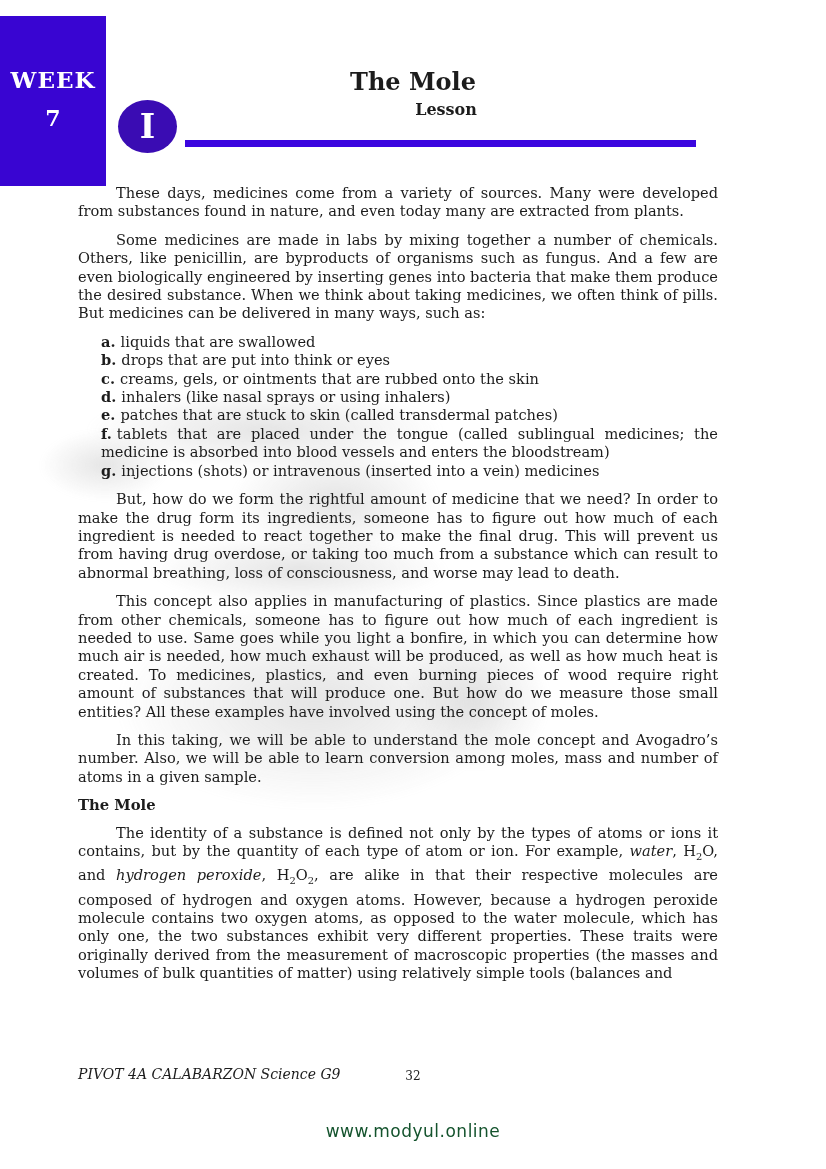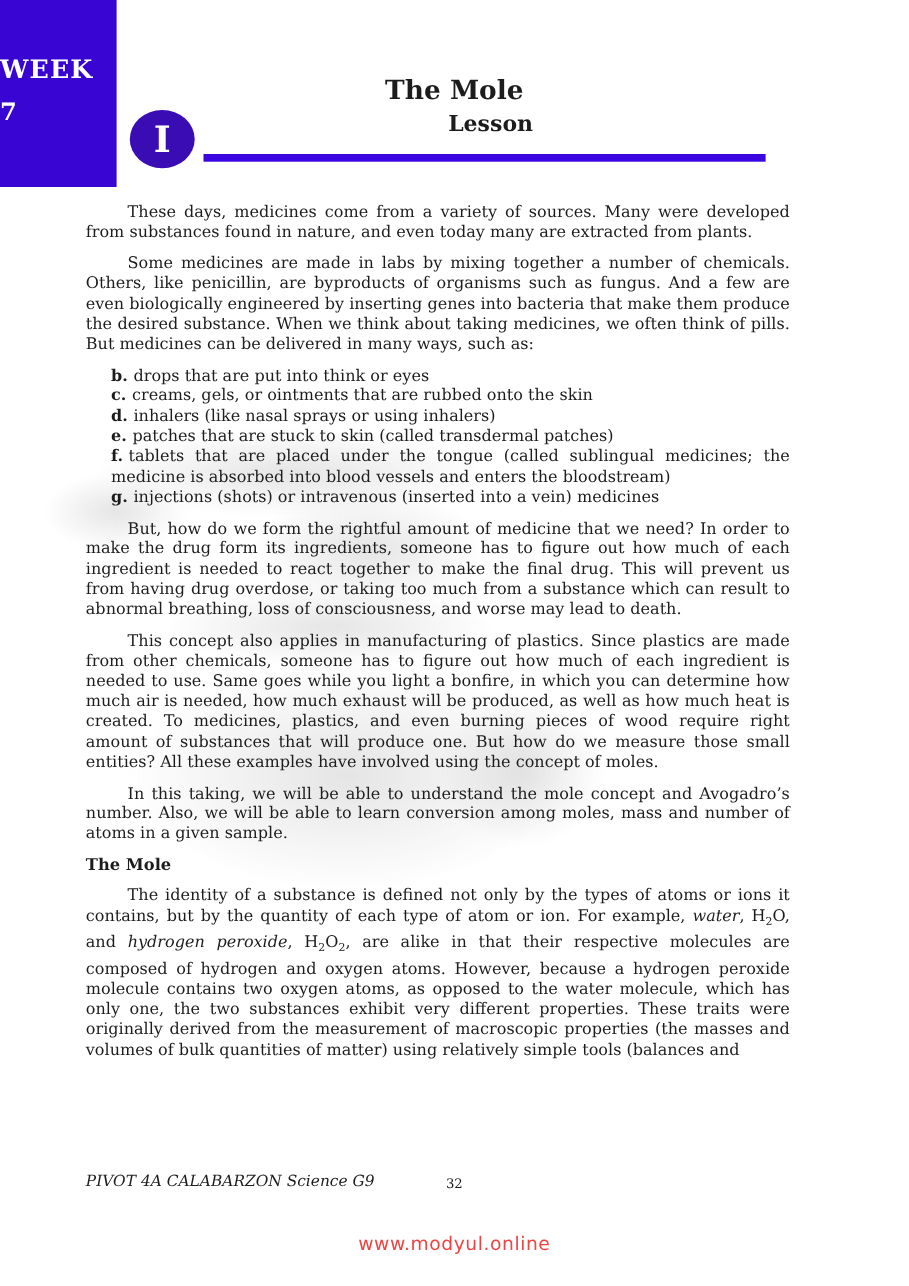--- a/index.html
+++ b/index.html
@@ -5,40 +5,40 @@
   html, body { margin:0; padding:0; }
   body {
     width:826px; height:1169px; background:#ffffff; position:relative;
     font-family:"DejaVu Serif", serif; color:#1c1c1c;
     -webkit-font-smoothing:antialiased;
   }
   .page { position:absolute; inset:0; overflow:hidden; }
 
   
   .week-box {
-    position:absolute; left:0; top:0; width:106px; height:170px;
-    background:var(--week-box,#3905D2); color:#fff; text-align:left;
+    position:absolute; left:0; top:16px; width:106px; height:170px;
+    background:var(--week-box,#3905D2); color:#fff; text-align:center;
     font-weight:bold; z-index:2;
   }
   .week-label { margin-top:50px; font-size:23px; letter-spacing:1px; }
   .week-number { margin-top:12px; font-size:22px; }
 
   .intro-circle {
     position:absolute; left:118px; top:100px; width:59px; height:53px;
     background:var(--icon-circle,#3A0CB3); border-radius:50%;
     color:#fff; font-size:33px; font-weight:bold;
     display:flex; align-items:center; justify-content:center; z-index:2;
   }
   .page-title {
     position:absolute; top:67px; left:0; width:826px; text-align:center;
     font-size:24px; font-weight:bold; margin:0; z-index:2;
   }
   .page-subtitle {
     position:absolute; top:100px; left:0; width:826px; padding-left:66px;
-    box-sizing:border-box; text-align:center; font-size:20px; font-weight:bold;
+    box-sizing:border-box; text-align:center; font-size:16px; font-weight:bold;
     margin:0; z-index:2;
   }
   .header-rule {
     position:absolute; left:185px; top:140px; width:511px; height:7px;
     background:var(--rule,#3B06DF); z-index:2;
   }
 
   
   .content {
     position:absolute; left:78px; top:184px; width:640px;
@@ -69,21 +69,21 @@
   .footer-book {
     position:absolute; left:78px; top:1066px; font-style:italic;
     font-size:14px; z-index:2;text-align:center;
   }
   .footer-page {
     position:absolute; left:0; top:1069px; width:826px; text-align:center;
     font-size:12px; z-index:2;
   }
   .watermark {
     position:absolute; left:0; top:1121px; width:826px; text-align:center;
-    font-family:"DejaVu Sans", sans-serif; font-size:17px; color:#ef4444;
+    font-family:"DejaVu Sans", sans-serif; font-size:17px; color:#14532d;
     letter-spacing:.5px; z-index:2;
   }
 </style>
 </head>
 <body>
 
 <div class="page">
 
   <div class="stain s1"></div>
   <div class="stain s2"></div>
@@ -104,20 +104,23 @@
   <h1 class="page-title">The Mole</h1>
   <h2 class="page-subtitle">Lesson</h2>
   <div class="header-rule"></div>
 
   <div class="content">
     <p>These days, medicines come from a variety of sources. Many were developed from substances found in nature, and even today many are extracted from plants.</p>
     <p>Some medicines are made in labs by mixing together a number of chemicals. Others, like penicillin, are byproducts of organisms such as fungus. And a few are even biologically engineered by inserting genes into bacteria that make them produce the desired substance. When we think about taking medicines, we often think of pills. But medicines can be delivered in many ways, such as:</p>
 
     <div class="med-list">
 
+        <div class="med-item">
+          <b class="letter">a.</b><span>liquids that are swallowed</span>
+        </div>
 
         <div class="med-item">
           <b class="letter">b.</b><span>drops that are put into think or eyes</span>
         </div>
 
         <div class="med-item">
           <b class="letter">c.</b><span>creams, gels, or ointments that are rubbed onto the skin</span>
         </div>
 
         <div class="med-item">

